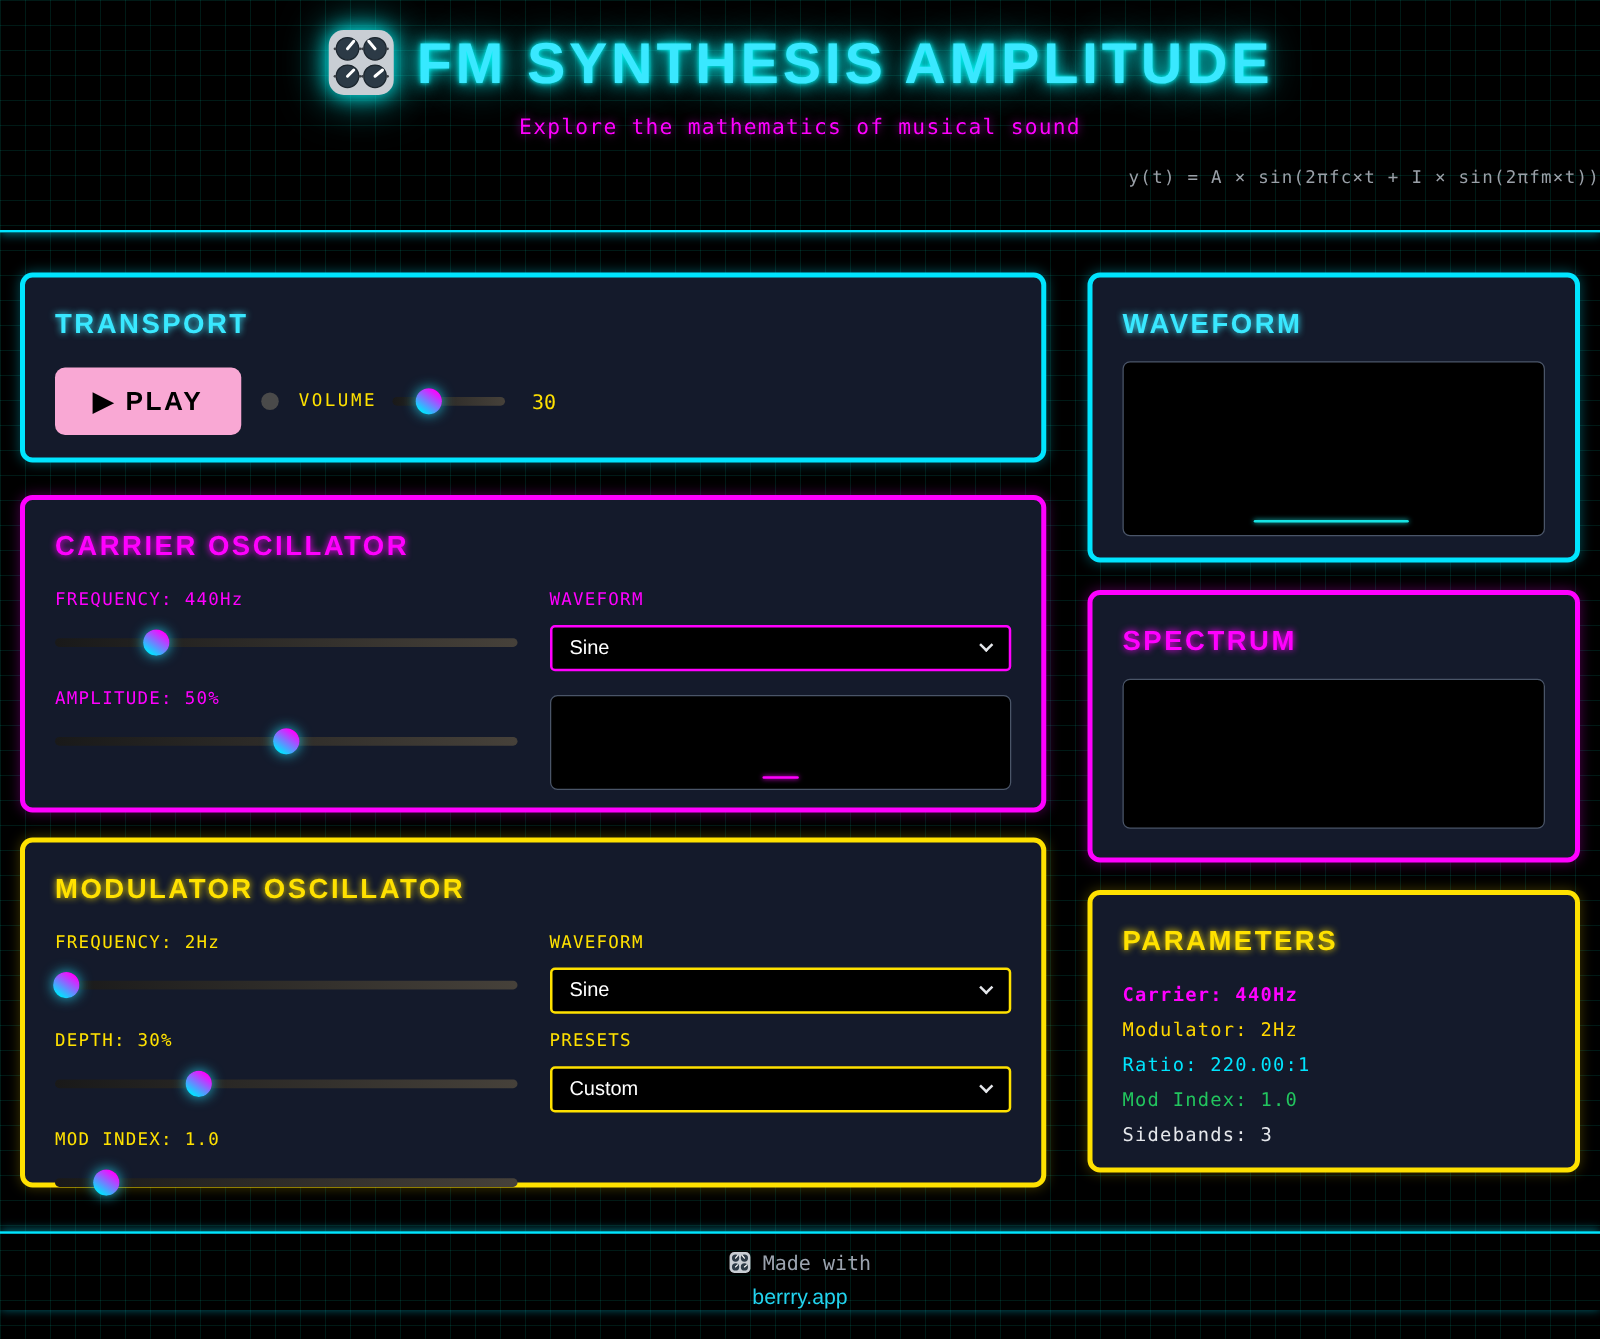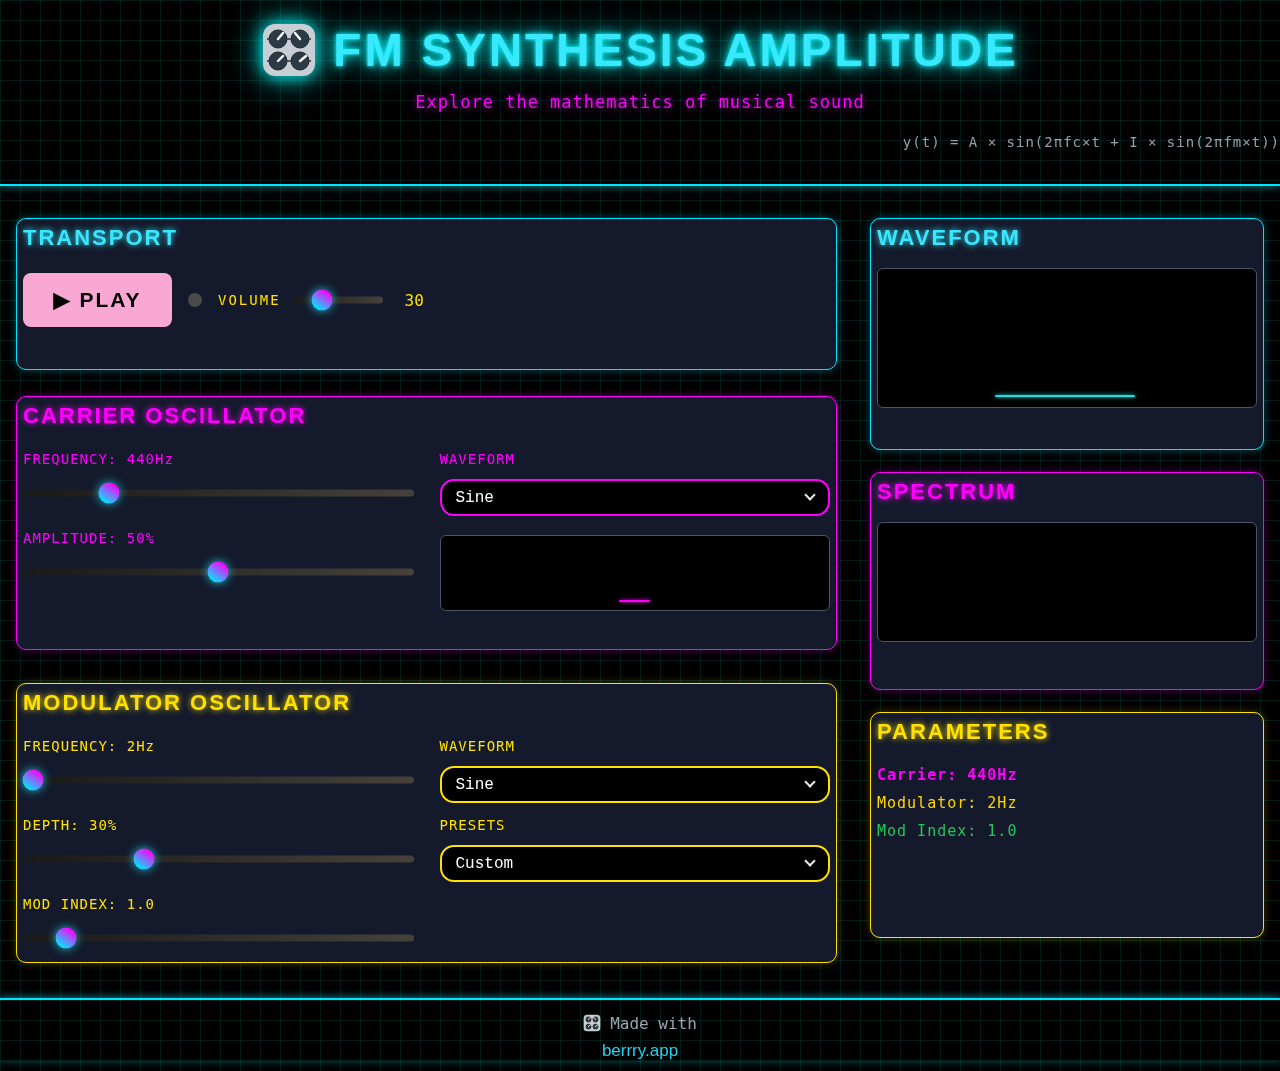--- a/index.html
+++ b/index.html
@@ -25,21 +25,21 @@
     font-family:"Liberation Sans", sans-serif;font-weight:bold;font-size:46px;
     letter-spacing:3px;color:#39e8ff;
     text-shadow:0 0 4px #0ff,0 0 14px #0ff,0 0 34px rgba(0,255,255,.65);
     white-space:nowrap;
   }
   .app-subtitle{margin-top:14px;text-align:center;font-size:17px;letter-spacing:1px;
     color:var(--magenta);text-shadow:0 0 8px rgba(255,0,255,.6)}
   .app-formula{margin-top:22px;text-align:right;font-size:14px;color:#9aa0a8;letter-spacing:1px}
   
   .main{display:grid;grid-template-columns:821px 394px;gap:33px;padding:0 16px;margin-top:32px}
-  .panel{background:var(--panel);border:1px solid #737373;border-radius:10px;padding:6px;position:relative}
+  .panel{background:var(--panel);border:4px solid #737373;border-radius:10px;padding:24px;position:relative}
   .panel-title{font-family:"Liberation Sans", sans-serif;font-weight:bold;font-size:22px;
     letter-spacing:2px;text-shadow:0 0 6px currentColor}
   .panel.cyan{border-color:var(--cyan);box-shadow:0 0 10px rgba(0,229,255,.35)}
   .panel.cyan .panel-title{color:#39e8ff}
   .panel.magenta{border-color:var(--magenta);box-shadow:0 0 10px rgba(255,0,255,.3)}
   .panel.magenta .panel-title{color:var(--magenta)}
   .panel.yellow{border-color:var(--yellow);box-shadow:0 0 10px rgba(255,225,0,.25)}
   .panel.yellow .panel-title{color:var(--yellow)}
   
   .panel-transport{height:152px;margin-bottom:26px}
@@ -52,30 +52,30 @@
   .slider{position:relative;height:22px;cursor:pointer}
   .slider .track{position:absolute;left:0;right:0;top:50%;transform:translateY(-50%);
     height:7px;border-radius:4px;background:linear-gradient(90deg,#191919,#46413a)}
   .slider .thumb{position:absolute;top:50%;width:21px;height:21px;border-radius:50%;
     transform:translate(-50%,-50%);
     background:linear-gradient(215deg,#ff00ff 15%,#00e5ff 85%);
     box-shadow:0 0 10px rgba(34,211,238,.9)}
   .volume-slider{width:90px;margin-left:12px}
   .volume-value{margin-left:22px;font-size:16px;color:var(--yellow)}
   
-  .panel-carrier{height:254px;margin-bottom:33px}
+  .panel-carrier{height:254px;margin-bottom:20px}
   .panel-modulator{height:280px}
   .osc-grid{display:grid;grid-template-columns:1fr 1fr;gap:26px;margin-top:22px}
   .ctl-label{font-size:14px;letter-spacing:1px;display:block}
   .panel.magenta .ctl-label{color:var(--magenta)}
   .panel.yellow .ctl-label{color:var(--yellow)}
   .ctl-slider{margin-top:15px;margin-bottom:26px}
   .select-wrap{position:relative;margin-top:12px}
-  .styled-select{width:100%;height:37px;background:#000;color:#fff;border-radius:14px;
-    padding:0 34px 0 14px;font-family:Liberation Mono, monospace;font-size:16px;
+  .styled-select{width:100%;height:37px;background:#000;color:#fff;border-radius:4px;
+    padding:0 34px 0 14px;font-family:Liberation Sans, sans-serif;font-size:16px;
     -webkit-appearance:none;appearance:none;cursor:pointer}
   .panel.magenta .styled-select{border:2px solid var(--magenta)}
   .panel.yellow .styled-select{border:2px solid var(--yellow)}
   .chevron{position:absolute;right:16px;top:50%;width:8px;height:8px;margin-top:-7px;
     border-right:2px solid #e5e7eb;border-bottom:2px solid #e5e7eb;transform:rotate(45deg);
     pointer-events:none}
   .scope{background:#000;border:1px solid #4a5568;border-radius:6px;position:relative;overflow:hidden}
   .mini-scope{height:76px;margin-top:19px}
   .trace{position:absolute;height:2px;border-radius:1px}
   .trace.magenta{background:var(--magenta);box-shadow:0 0 4px var(--magenta)}
@@ -233,21 +233,23 @@
     <section class="panel magenta panel-spectrum">
       <h2 class="panel-title">SPECTRUM</h2>
       <div class="scope big-scope spec-scope"></div>
     </section>
 
     <section class="panel yellow panel-parameters">
       <h2 class="panel-title">PARAMETERS</h2>
       <div class="param-rows">
         <div class="param-row" style="color: rgb(255, 0, 255); font-weight: bold;">Carrier: 440Hz</div>
         <div class="param-row" style="color: rgb(255, 215, 0);">Modulator: 2Hz</div>
+        <div class="param-row" style="color: rgb(0, 229, 255);">Ratio: 220.00:1</div>
         <div class="param-row" style="color: rgb(34, 197, 94);">Mod Index: 1.0</div>
+        <div class="param-row" style="color: rgb(229, 231, 235);">Sidebands: 3</div>
       </div>
     </section>
   </div>
 </div>
 
 <footer class="app-footer">
   <span class="made-with">
     <svg width="18" height="18" viewBox="0 0 56 56">
       <rect x="2" y="2" width="52" height="52" rx="12" fill="#c9ced4"></rect>
       <g fill="#2c3a46">

